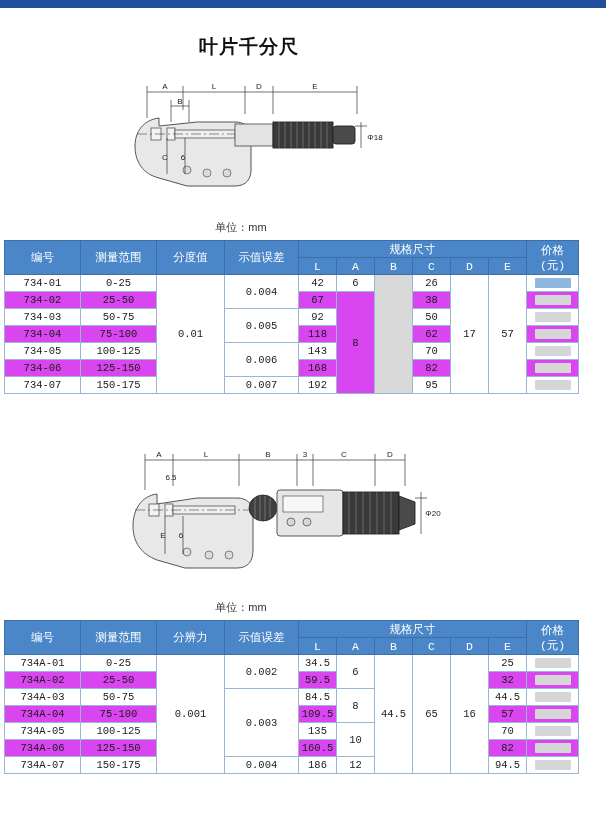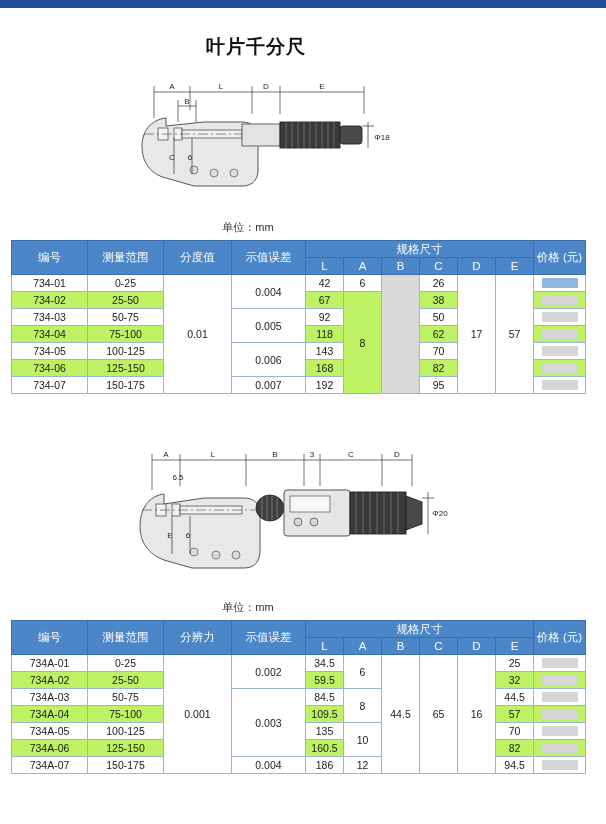--- a/index.html
+++ b/index.html
@@ -17,41 +17,42 @@
   }
   .topbar {
     position: absolute;
     top: 0; left: 0;
     width: 606px;
     height: 8px;
     background: #1f4e9c;
   }
   .section {
     position: absolute;
-    left: 11px;
+    left: 4px;
     width: 490px;
   }
   .title {
     text-align: center;
     font-size: 19px;
     font-weight: bold;
     color: #111;
     letter-spacing: 1px;
   }
   .unit {
     text-align: center;
     font-size: 11px;
     color: #333;
     padding-right: 16px;
   }
   table.spec {
     border-collapse: collapse;
     margin: 15px auto;
     width: 574px;
     table-layout: fixed;
+    font-family: Liberation Mono, monospace;
   }
   table.spec th, table.spec td {
     border: 1px solid #9bb6d4;
     font-size: 10.5px;
     text-align: center;
     color: #1a1a1a;
     padding: 0;
     height: 16px;
   }
   table.spec thead th {
@@ -59,21 +60,21 @@
     color: #ffffff;
     font-weight: normal;
     font-size: 11.5px;
     border: 1px solid #3b6fa8;
   }
   td.name {
     text-align: left;
     padding-left: 6px;
   }
   tr.alt td {
-    background: #bef264;
+    background: #d946ef;
   }
   td.gray {
     background: #d9d9d9;
   }
   td.price {
     background: #ffffff;
   }
   .blurchip {
     display: block;
     margin: 1px auto;

